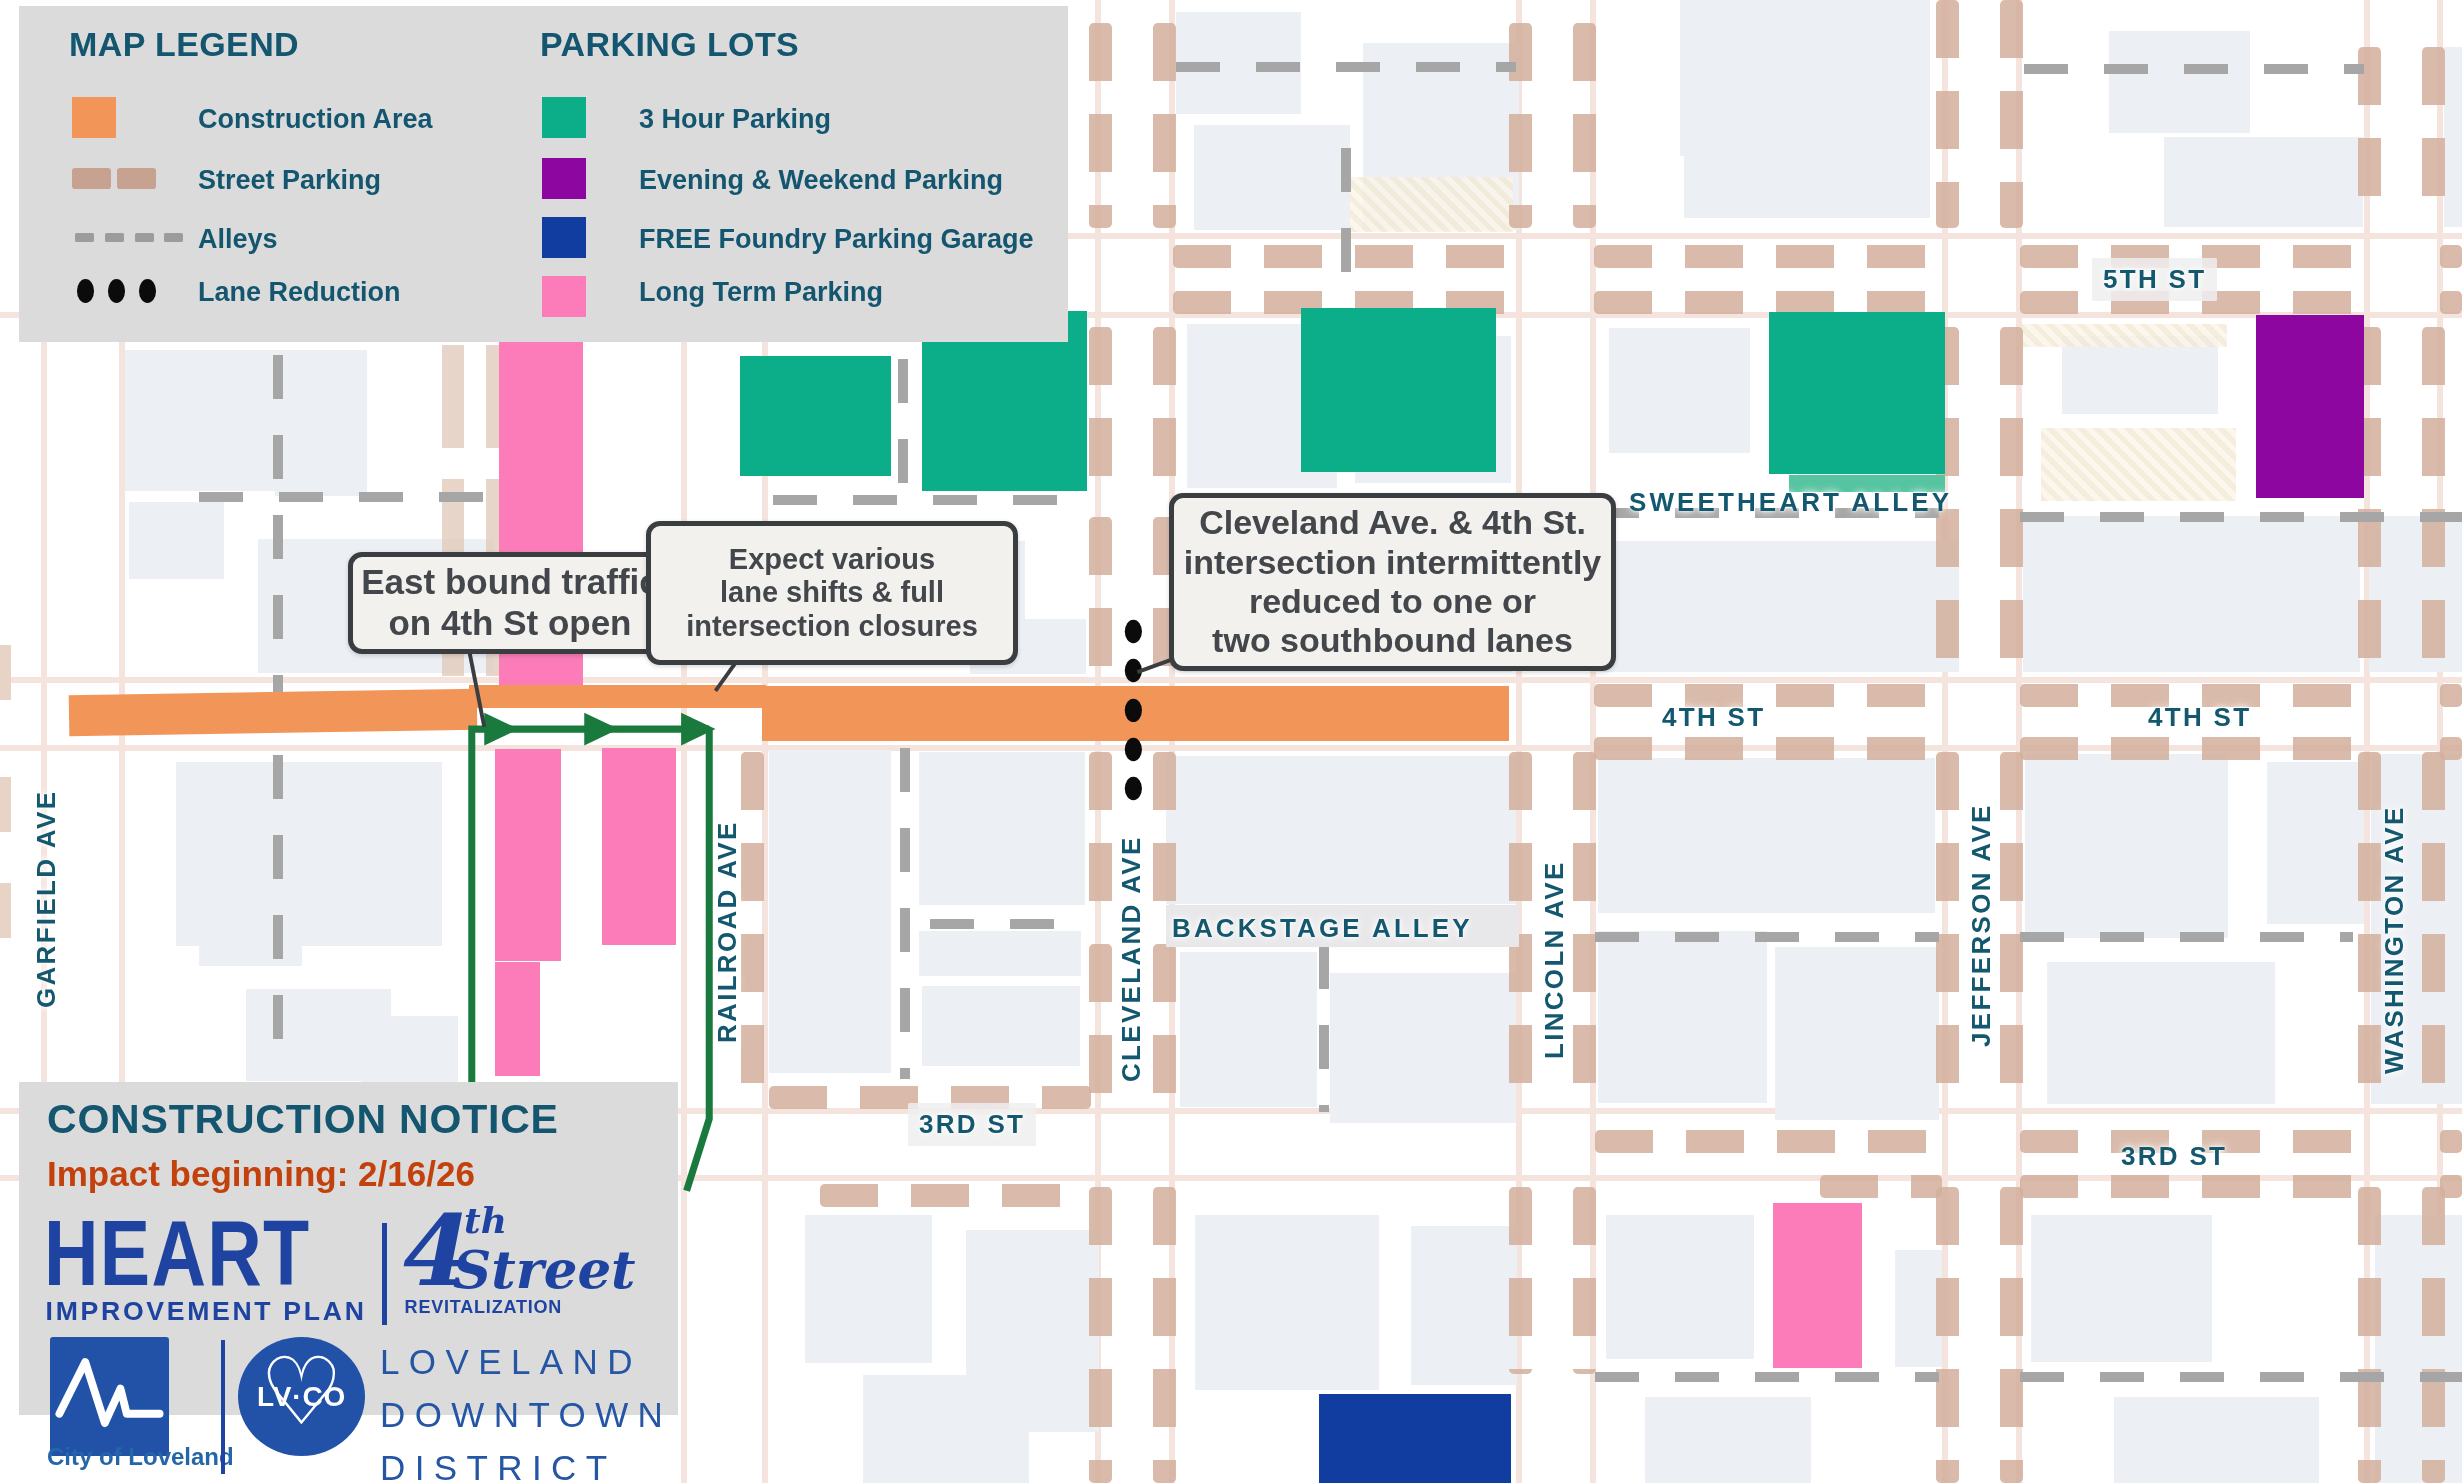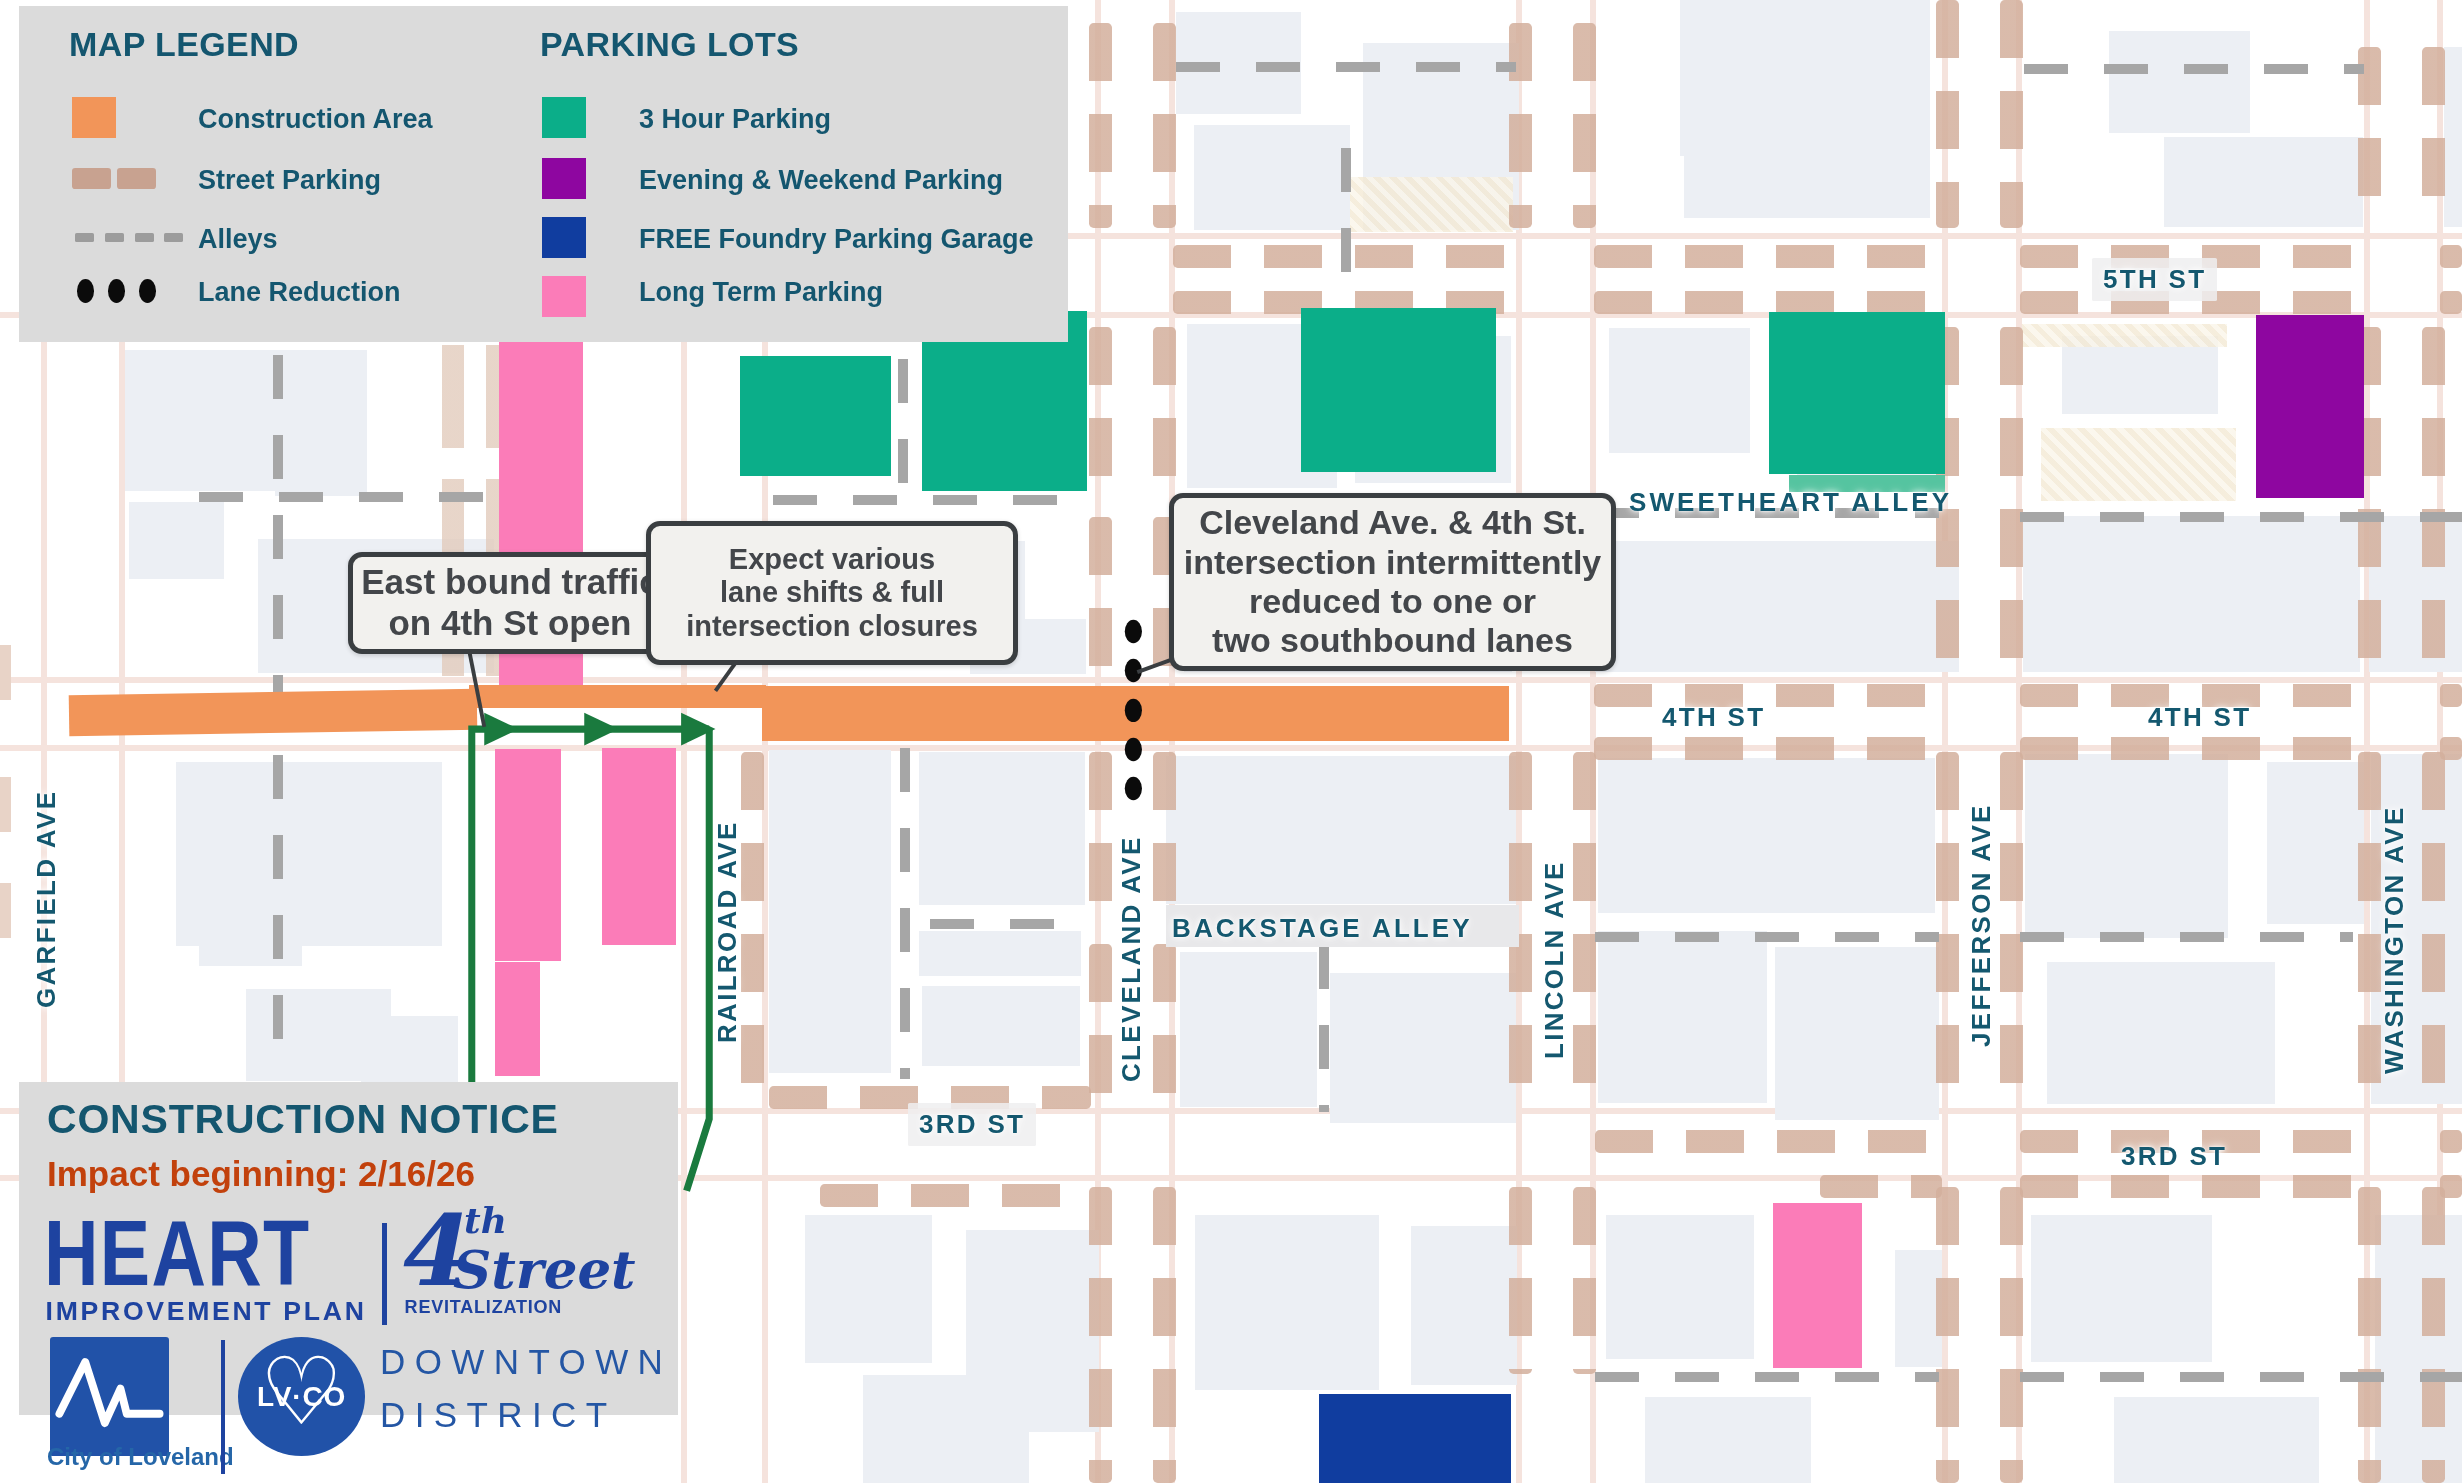--- a/index.html
+++ b/index.html
@@ -351,19 +351,20 @@
       </svg>
     </div>
     <div class="city-text" style="left:28px;top:361px">City of Loveland</div>
     <div class="vdiv" style="left:202px;top:258px;width:3.9px;height:134px"></div>
 
     <div class="lvco-circle" style="left:219px;top:255px;width:127px;height:119px">
       <div class="lvco-heart">♡</div>
       <div class="lvco-text">LV·CO</div>
     </div>
     <div class="ldd" style="left:361px;top:253px">
+      <div>LOVELAND</div>
       <div>DOWNTOWN</div>
       <div>DISTRICT</div>
     </div>
   </div>
 
 </div>
 
 
 </body></html>

